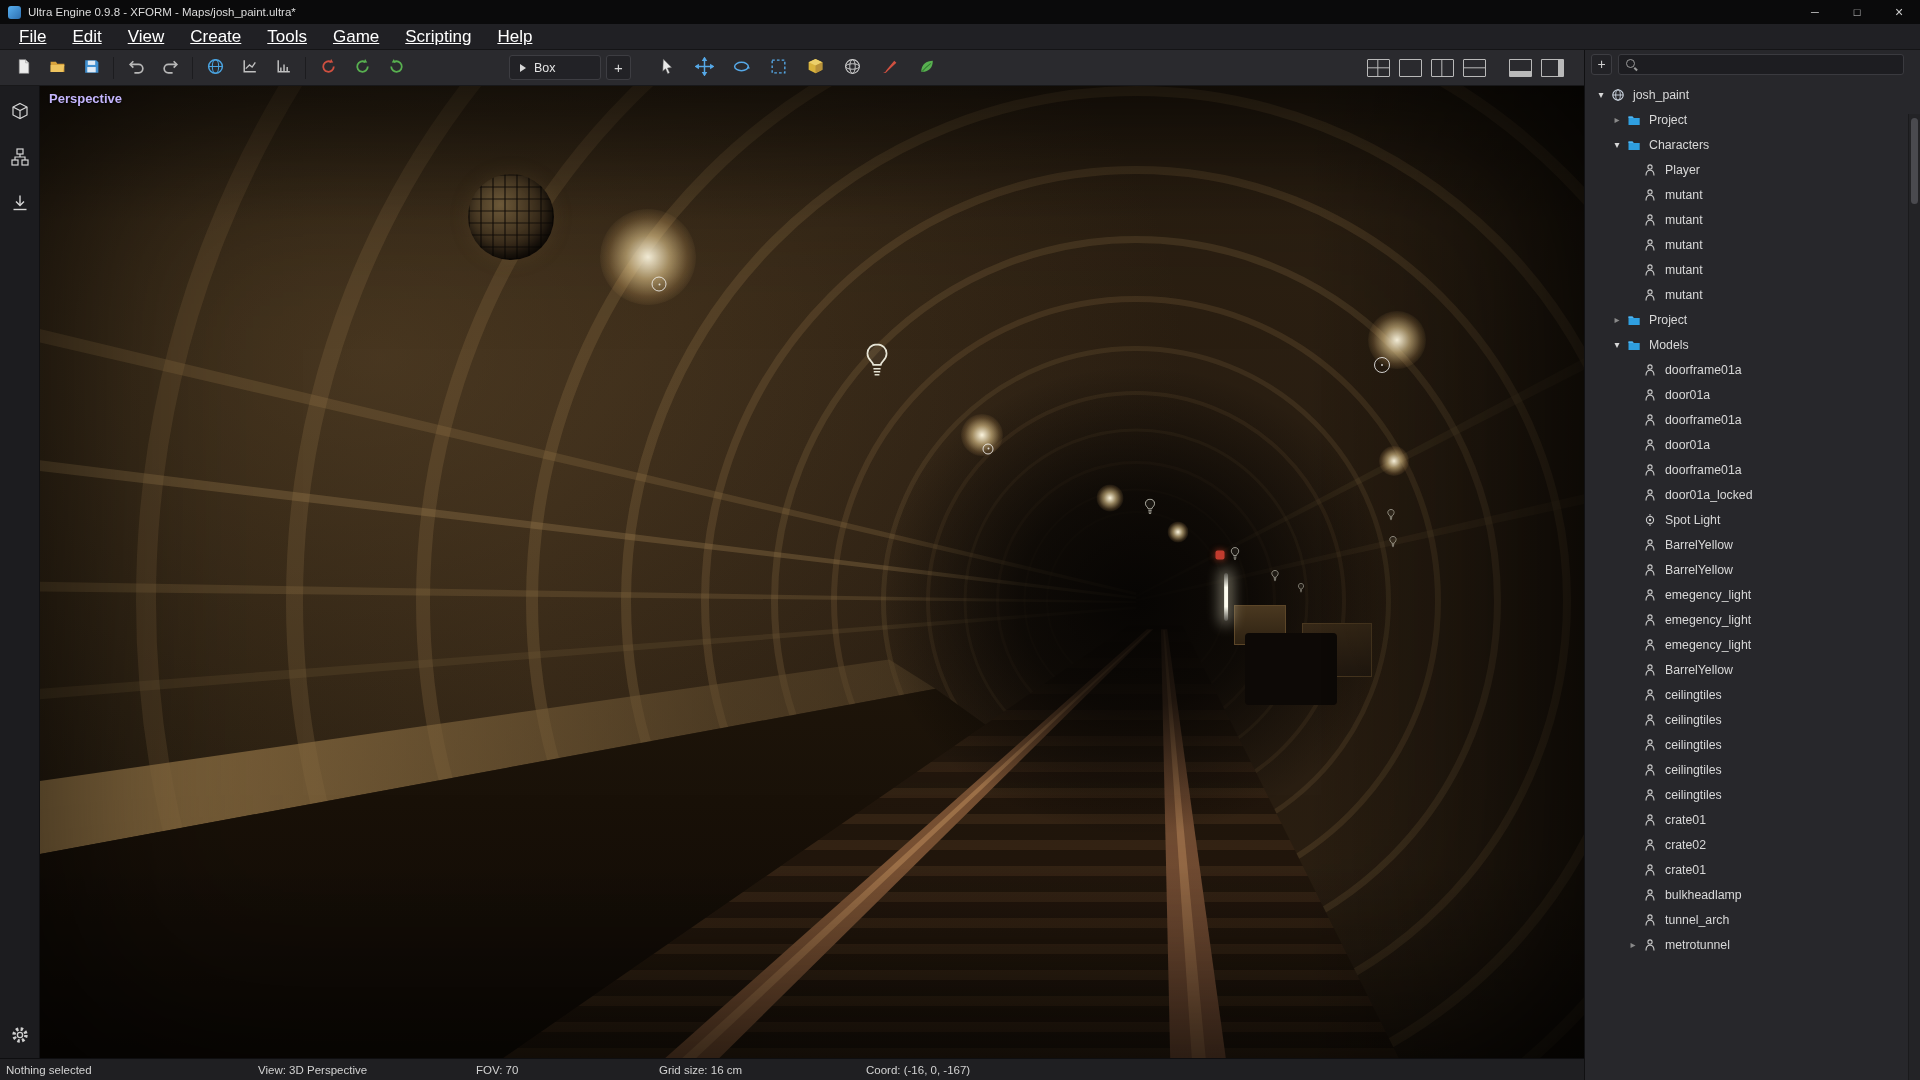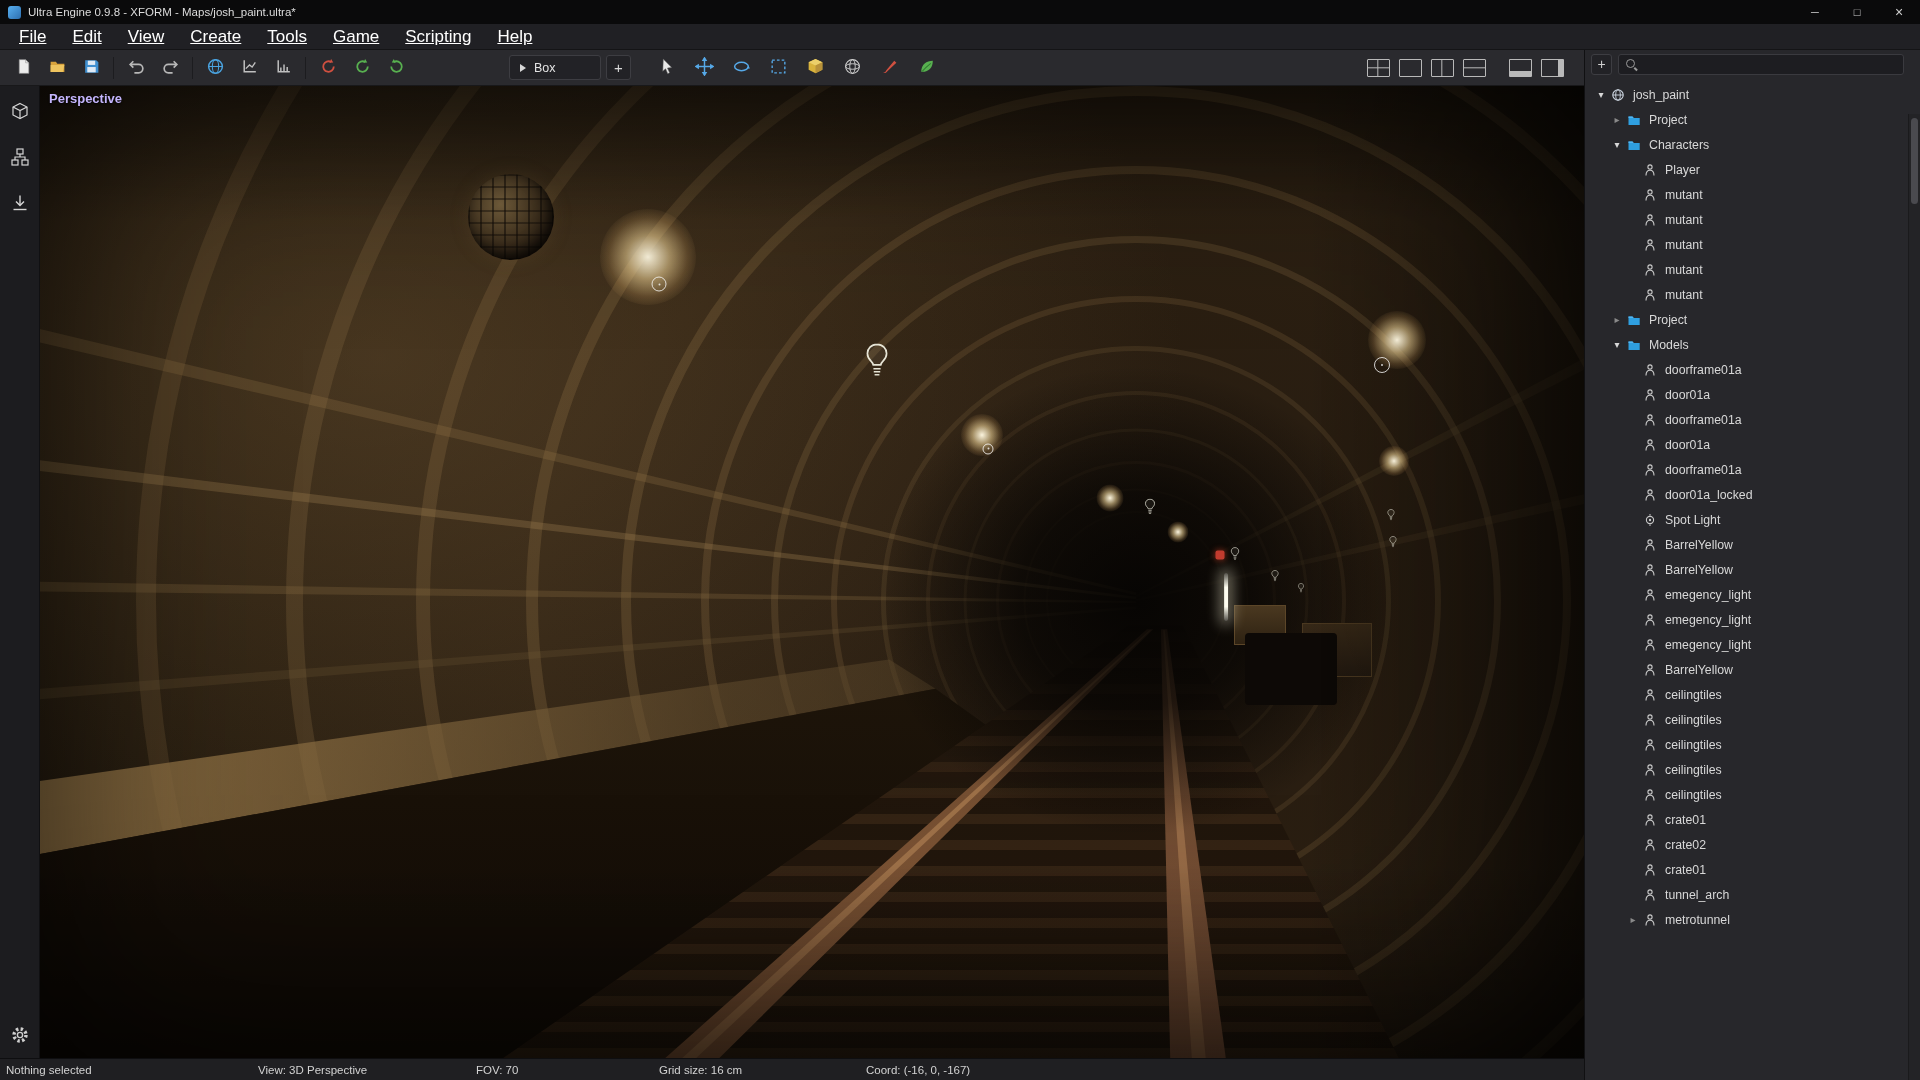--- a/index.html
+++ b/index.html
@@ -847,20 +847,30 @@
             <span class="tree-label">crate01</span>
           </div>
           <div class="tree-row" style="padding-left: 40px;">
             <span class="tree-arrow "></span>
             <span class="tree-icon">
               <svg viewBox="0 0 14 14">
                 <circle cx="7" cy="4" r="2.1" fill="none" stroke="#c9c9c9" stroke-width="1.1"></circle>
                 <path d="M3 12.5 C3 8.8 4.8 7.2 7 7.2 C9.2 7.2 11 8.8 11 12.5" fill="none" stroke="#c9c9c9" stroke-width="1.1"></path>
               </svg>
             </span>
+            <span class="tree-label">bulkheadlamp</span>
+          </div>
+          <div class="tree-row" style="padding-left: 40px;">
+            <span class="tree-arrow "></span>
+            <span class="tree-icon">
+              <svg viewBox="0 0 14 14">
+                <circle cx="7" cy="4" r="2.1" fill="none" stroke="#c9c9c9" stroke-width="1.1"></circle>
+                <path d="M3 12.5 C3 8.8 4.8 7.2 7 7.2 C9.2 7.2 11 8.8 11 12.5" fill="none" stroke="#c9c9c9" stroke-width="1.1"></path>
+              </svg>
+            </span>
             <span class="tree-label">tunnel_arch</span>
           </div>
           <div class="tree-row" style="padding-left: 40px;">
             <span class="tree-arrow col">▸</span>
             <span class="tree-icon">
               <svg viewBox="0 0 14 14">
                 <circle cx="7" cy="4" r="2.1" fill="none" stroke="#c9c9c9" stroke-width="1.1"></circle>
                 <path d="M3 12.5 C3 8.8 4.8 7.2 7 7.2 C9.2 7.2 11 8.8 11 12.5" fill="none" stroke="#c9c9c9" stroke-width="1.1"></path>
               </svg>
             </span>

